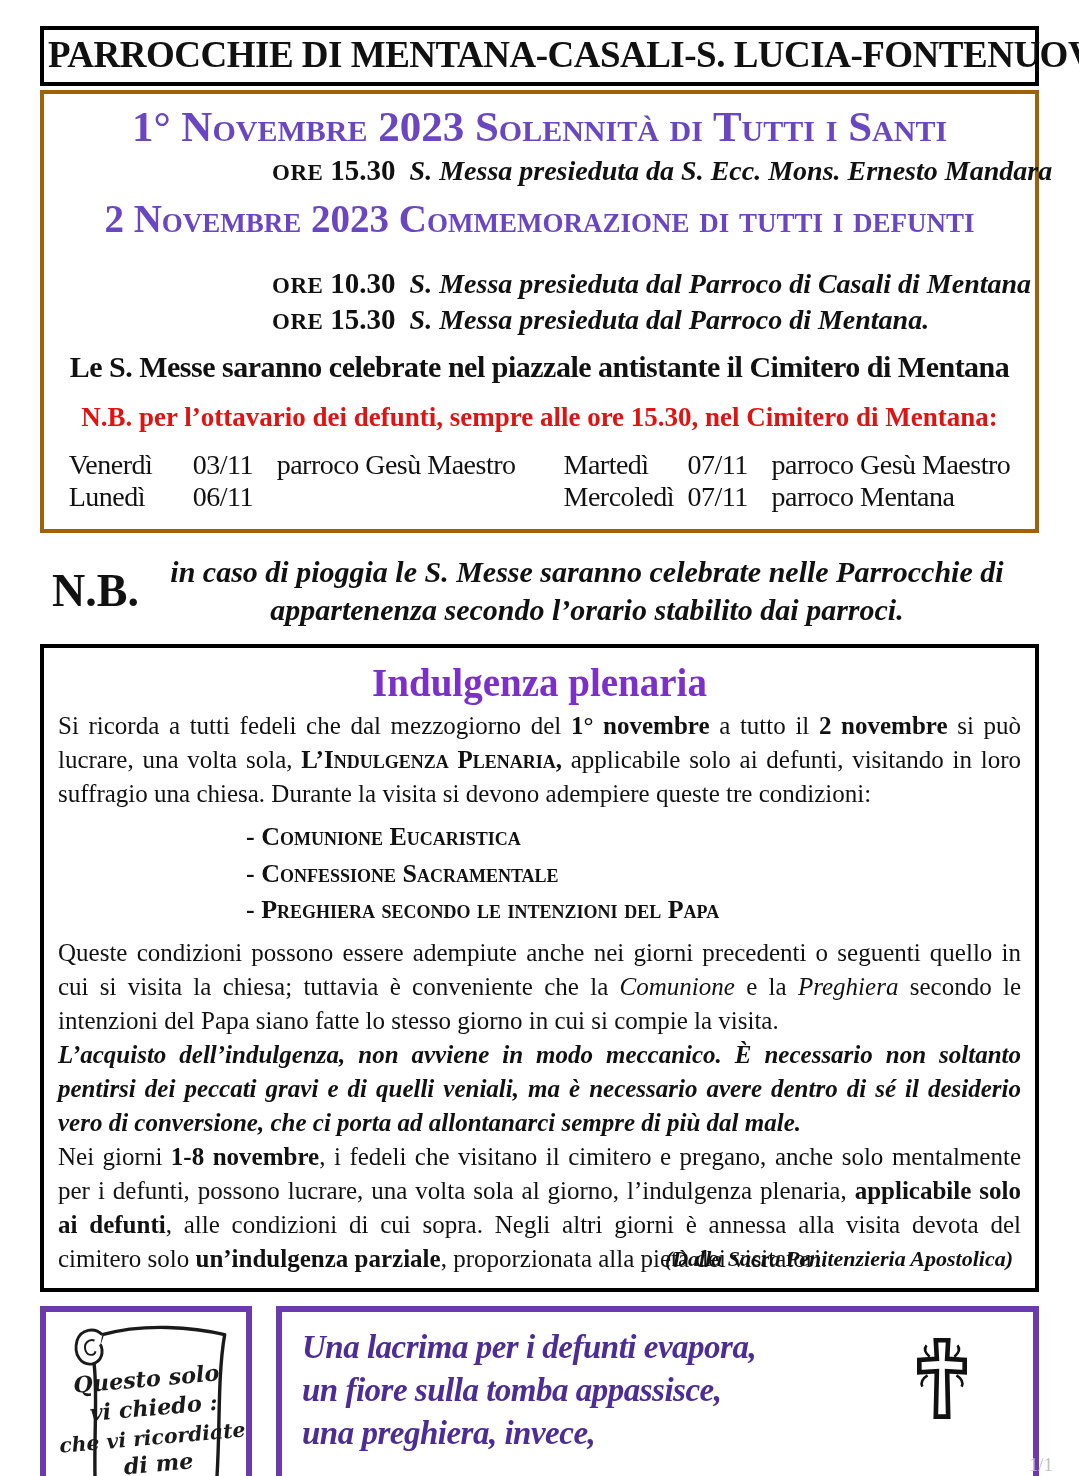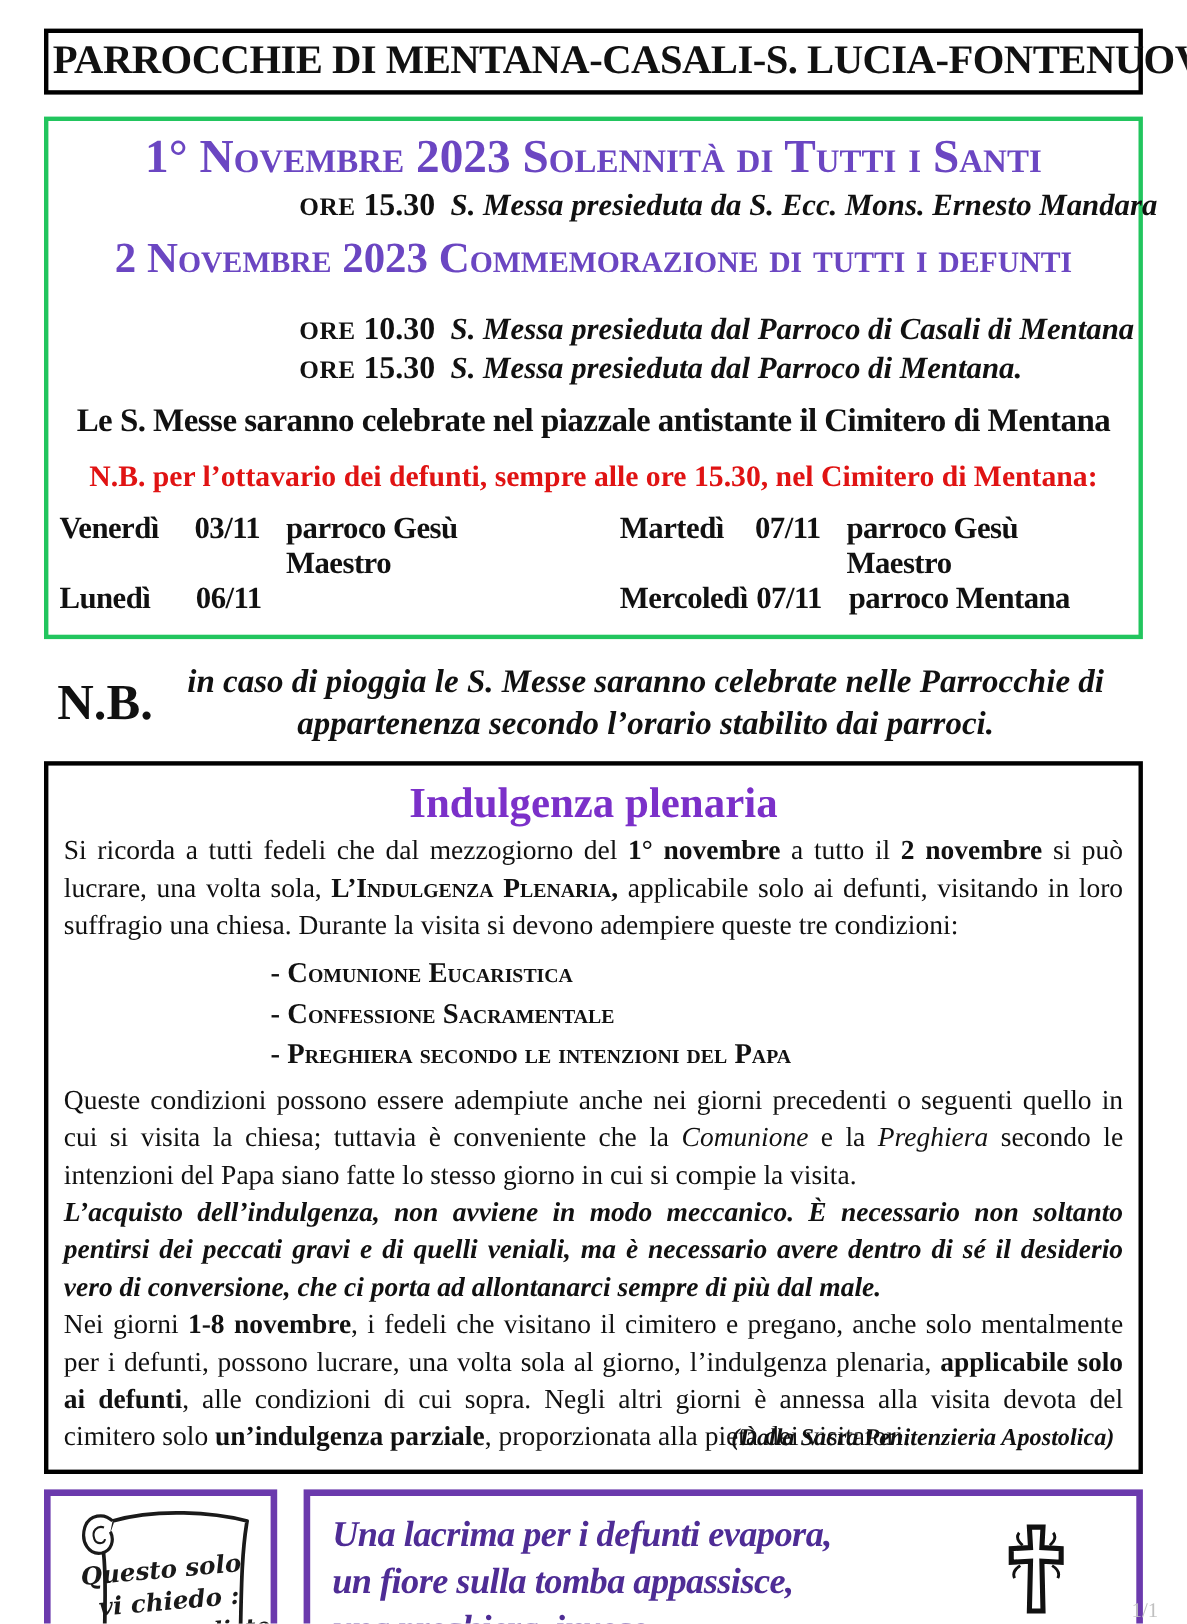--- a/index.html
+++ b/index.html
@@ -7,34 +7,34 @@
     width:1079px; height:1476px; position:relative; overflow:hidden;
     font-family:"Liberation Serif", serif; color:#111;
   }
   .page { position:absolute; inset:0; padding:26px 40px 0; box-sizing:border-box; }
 
   
   .header-box { border:4px solid #000; text-align:center; padding:3px 4px 6px; }
   .header-title { font-weight:bold; font-size:37px; letter-spacing:-0.5px; white-space:nowrap; }
 
   
-  .main-box { border:4px solid #22c55e; margin-top:20px; padding:8px 10px 16px; text-align:center; }
+  .main-box { border:4px solid #a16207; margin-top:4px; padding:8px 10px 16px; text-align:center; }
   .ev-title { color:#6b46c2; font-weight:bold; font-variant:small-caps; line-height:1.15; }
   .ev-title1 { font-size:43px; }
   .ev-title2 { font-size:39px; margin-top:10px; }
   .mass-indent { text-align:left; padding-left:218px; }
   .mass-line { font-size:28px; margin:3px 0; white-space:nowrap; }
   .mass-line .ore { font-weight:bold; font-size:23px; letter-spacing:0.5px; }
   .mass-line .time { font-weight:bold; font-size:29px; }
   .mass-line .desc { font-weight:bold; font-style:italic; padding-left:14px; }
   .gap-sm { height:22px; }
   .location-note { font-weight:bold; font-size:30px; margin-top:14px; letter-spacing:-0.5px; }
   .red-note { color:#e01313; font-weight:bold; font-size:27px; margin-top:18px; }
   .schedule { display:flex; justify-content:center; gap:48px; margin-top:16px;
-              font-weight:bold; font-size:28px; text-align:left; letter-spacing:-0.5px; }
+              font-weight:normal; font-size:28px; text-align:left; letter-spacing:-0.5px; }
   .sched-row { display:flex; }
   .sched-day { width:124px; }
   .sched-date { width:84px; }
 
   
   .rain-note { display:flex; align-items:center; margin:20px 4px 16px; }
   .rain-nb { font-size:46px; font-weight:bold; padding:0 30px 0 8px; }
   .rain-text { flex:1; text-align:center; font-weight:bold; font-style:italic;
                font-size:30px; line-height:1.25; padding-right:30px; }
 

